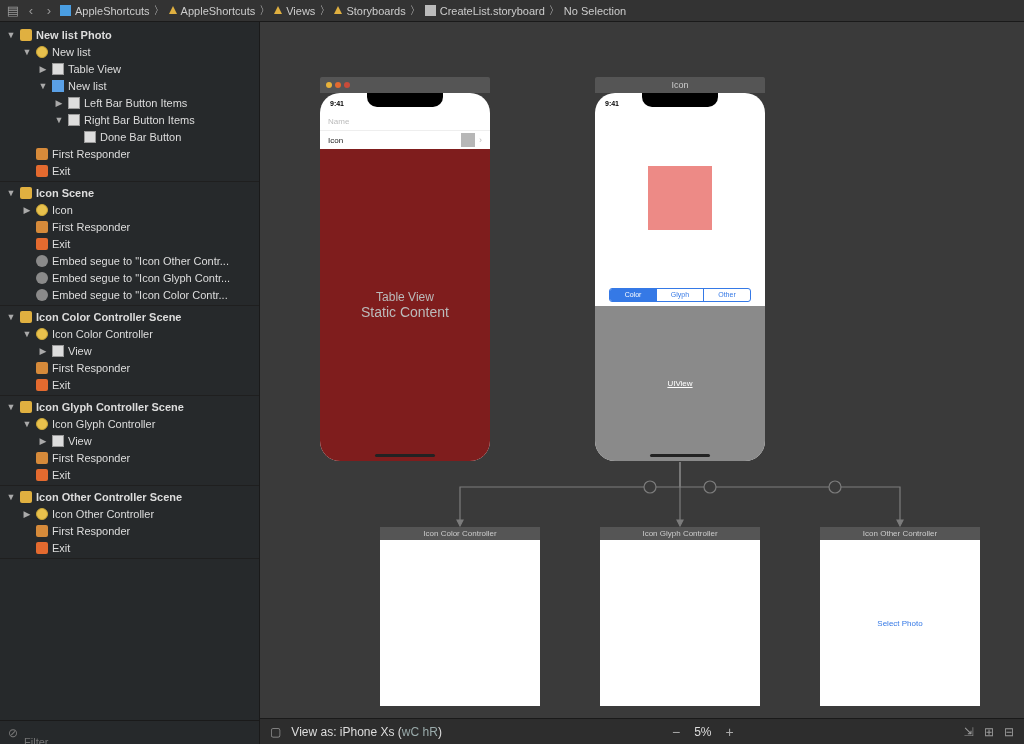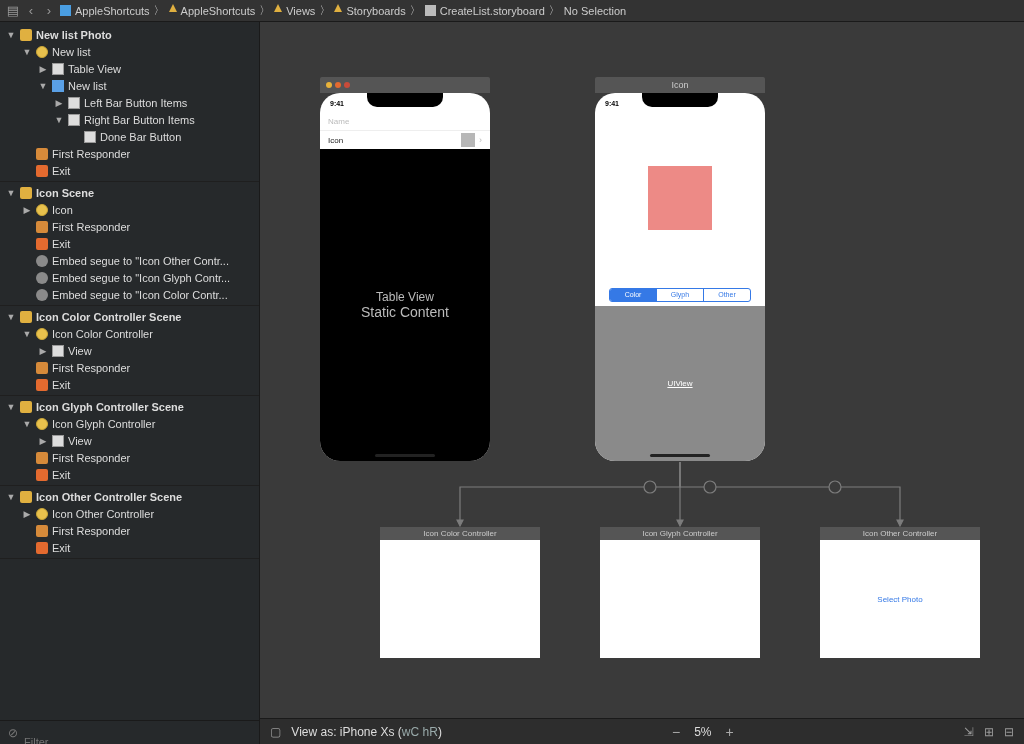--- a/index.html
+++ b/index.html
@@ -21,21 +21,21 @@
     border-bottom: 1px solid #1a1a1a;
     display: flex;
     align-items: center;
     padding: 0 6px;
     gap: 4px;
     font-size: 11px;
     color: #ccc;
     flex-shrink: 0;
   }
   .top-bar .nav-ico { width: 14px; text-align: center; color: #999; cursor: pointer; font-size: 13px; }
-  .crumb { display: flex; align-items: flex-start; gap: 4px; }
+  .crumb { display: flex; align-items: center; gap: 4px; }
   .crumb-icon { width: 11px; height: 11px; display: inline-block; }
   .ci-proj { background: #4a9ee2; }
   .ci-folder {
     width: 0; height: 0;
     border-left: 4px solid transparent; border-right: 4px solid transparent;
     border-bottom: 8px solid #e0b040; transform: translateY(-1px);
   }
   .ci-sb { background: #bbb; }
   
   .main { flex: 1; display: flex; min-height: 0; }
@@ -109,40 +109,40 @@
   }
   .notch {
     position: absolute; top: 0; left: 50%; transform: translateX(-50%);
     width: 76px; height: 14px; background: #000;
     border-bottom-left-radius: 10px; border-bottom-right-radius: 10px;
   }
   .statusbar { height: 20px; font-size: 7px; color: #000; display: flex; align-items: center; padding: 0 10px; }
   .statusbar .t { font-weight: 600; }
   .home-ind { position: absolute; bottom: 4px; left: 50%; transform: translateX(-50%); width: 60px; height: 3px; background: #222; border-radius: 2px; }
   
-  .tvc { flex: 1; background: #000000; display: flex; flex-direction: column; }
+  .tvc { flex: 1; background: #7f1d1d; display: flex; flex-direction: column; }
   .tvc .field { background: #fff; height: 18px; font-size: 8px; color: #bbb; display: flex; align-items: center; padding: 0 8px; border-bottom: 1px solid #eee; }
   .tvc .cell { background: #fff; height: 18px; font-size: 8px; color: #222; display: flex; align-items: center; padding: 0 8px; justify-content: space-between; }
   .cell .chev { color: #bbb; font-size: 9px; }
   .cell .swatch { width: 14px; height: 14px; background: #b7b7b7; }
   .tvc .ghost { flex: 1; display: flex; flex-direction: column; align-items: center; justify-content: center; color: #bbb; }
   .ghost .g1 { font-size: 12px; }
   .ghost .g2 { font-size: 14px; }
   
   .iconvc { flex: 1; display: flex; flex-direction: column; }
   .iconvc .top { flex: 1.1; background: #fff; display: flex; align-items: center; justify-content: center; }
   .bigicon { width: 64px; height: 64px; background: #ed8a86; }
   .segbar { display: flex; margin: 4px 14px; border: 1px solid #3579e6; border-radius: 3px; overflow: hidden; height: 14px; font-size: 7px; }
   .segbar div { flex: 1; display: flex; align-items: center; justify-content: center; color: #3579e6; }
   .segbar .sel { background: #3579e6; color: #fff; }
   .segbar div + div { border-left: 1px solid #3579e6; }
   .container-lbl { flex: 1; background: #8a8a8a; color: #fff; font-size: 8px; display: flex; align-items: center; justify-content: center; text-decoration: underline; }
   
   .child-title { height: 13px; background: #555; color: #ccc; font-size: 8px; display: flex; align-items: center; justify-content: center; }
-  .child-body { width: 160px; height: 118px; background: #fff; font-size: 8px; color: #3579e6; display: flex; align-items: center; justify-content: center; }
+  .child-body { width: 160px; height: 166px; background: #fff; font-size: 8px; color: #3579e6; display: flex; align-items: center; justify-content: center; }
   svg.seg-lines { position: absolute; overflow: visible; }
 </style>
 </head>
 <body>
 
 <div class="top-bar">
   <span class="nav-ico">▤</span>
   <span class="nav-ico">‹</span>
   <span class="nav-ico">›</span>
   <span class="crumb">

